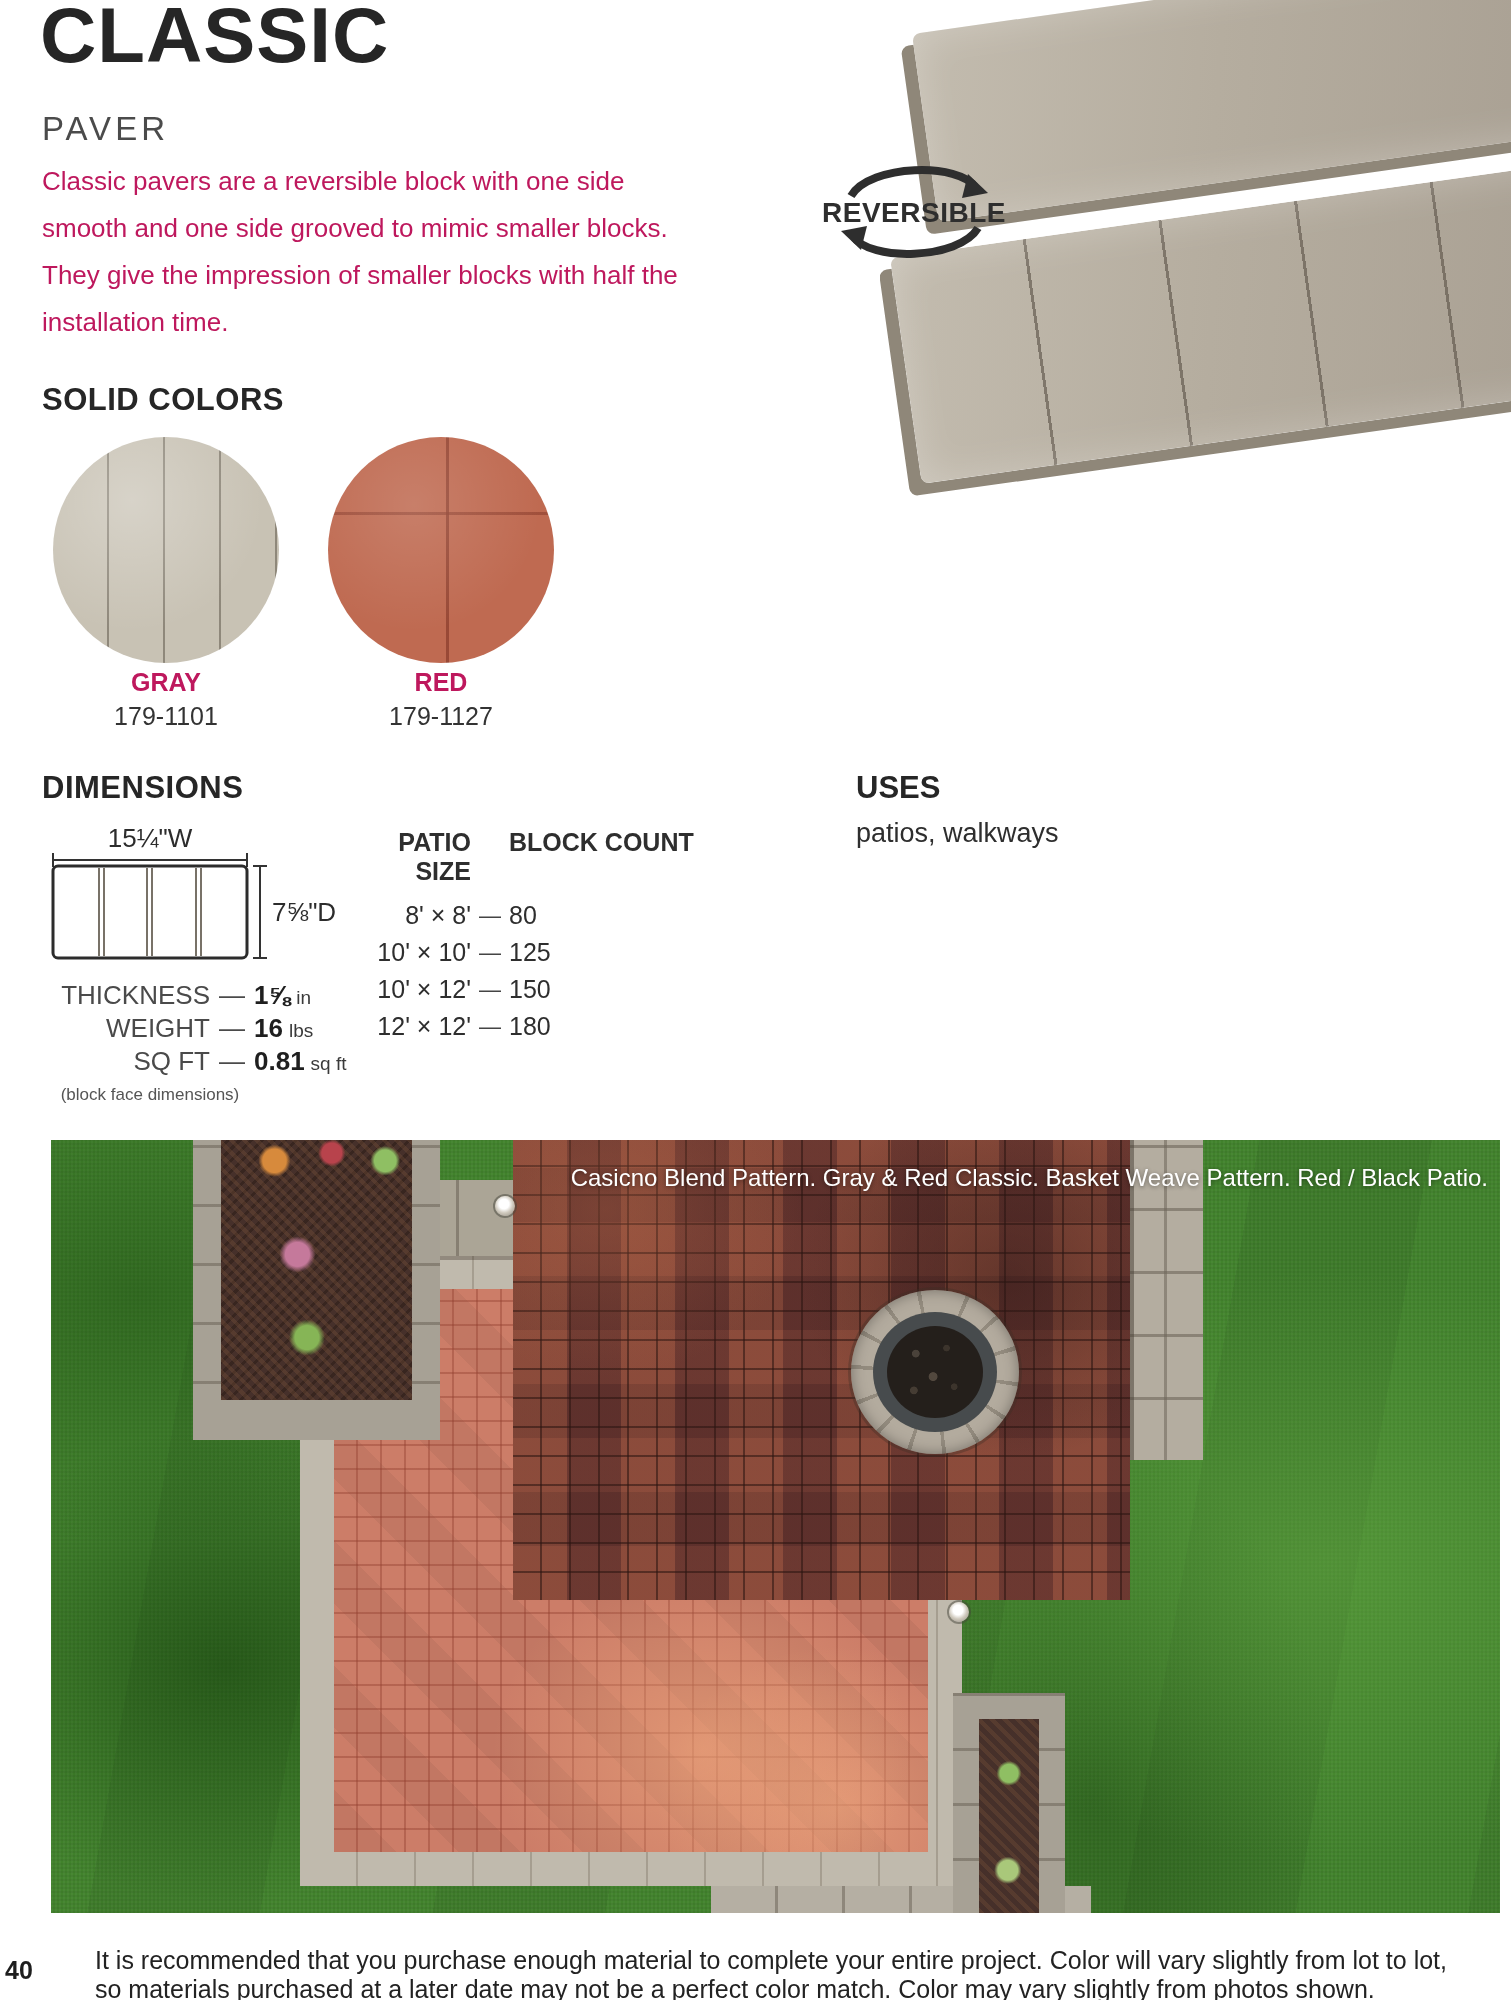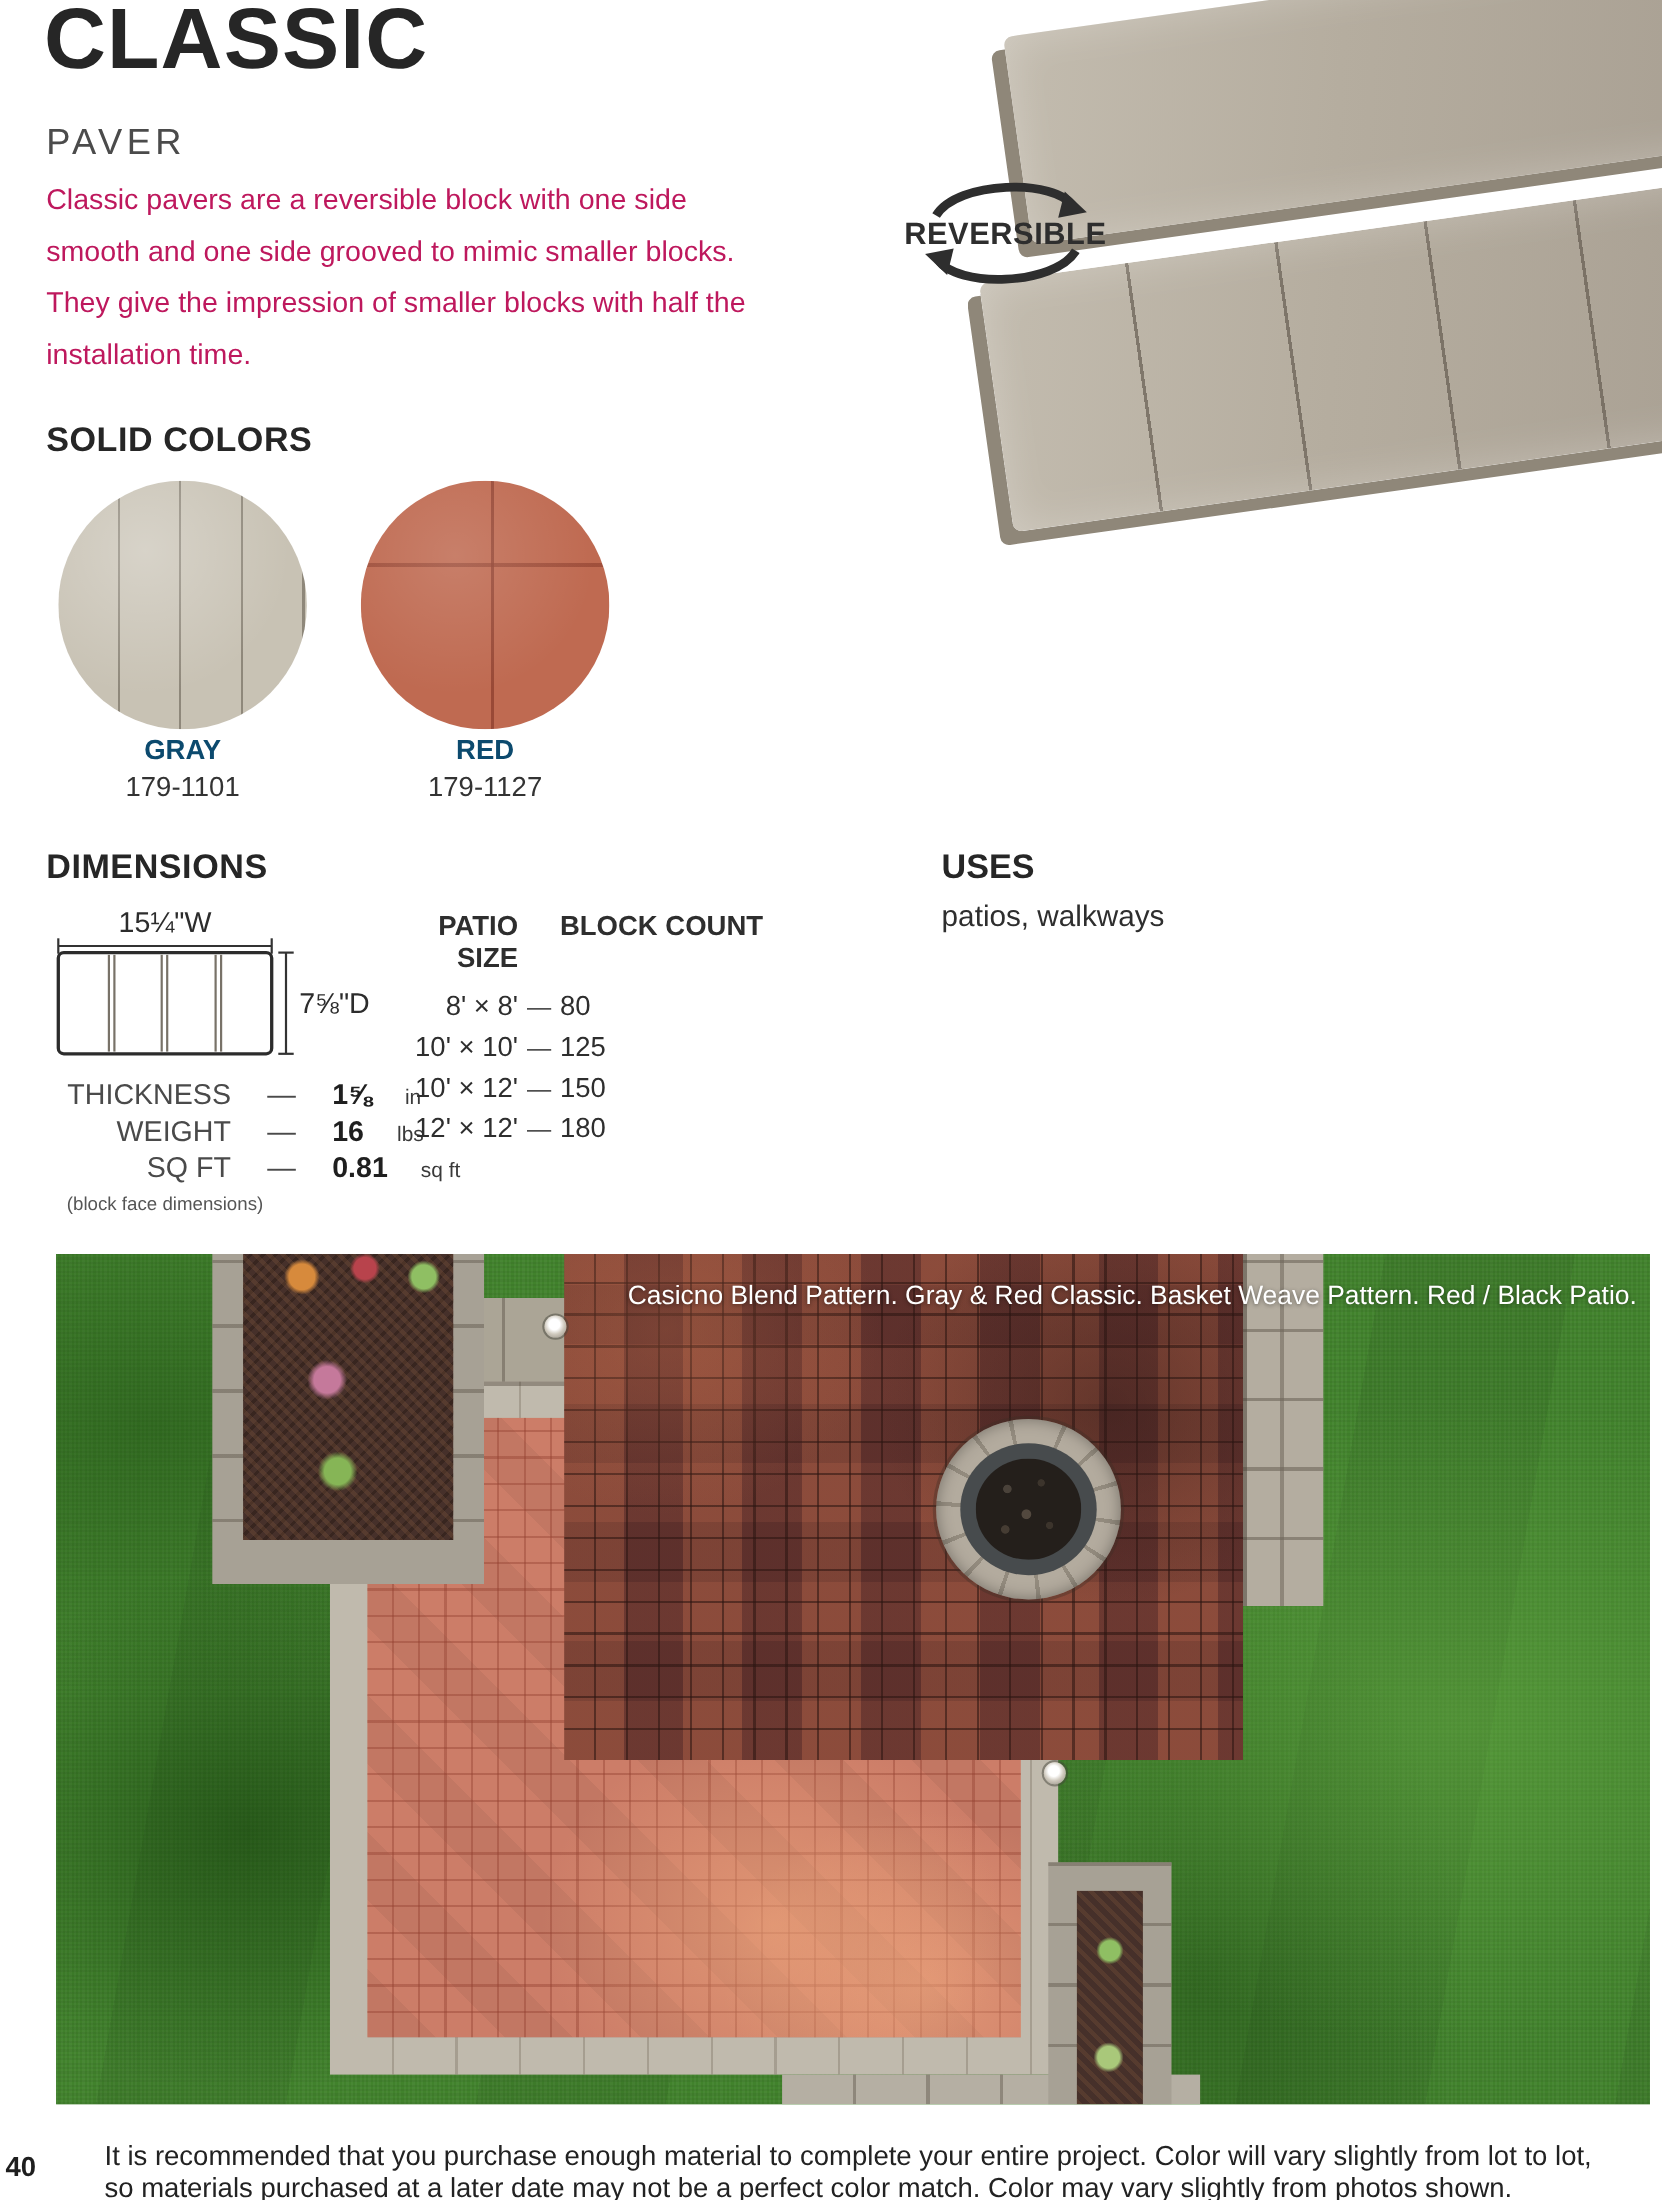--- a/index.html
+++ b/index.html
@@ -33,29 +33,29 @@
   
   .sc-heading{left:42px;top:382px;font-size:31px;font-weight:700;letter-spacing:.5px;color:#262626;}
   .swatch{width:226px;height:226px;border-radius:50%;top:437px;}
   .swatch-gray{left:53px;background-color:#c8c2b4;
     background-image:radial-gradient(circle at 35% 28%,rgba(255,255,255,.28),transparent 60%),
       repeating-linear-gradient(90deg,transparent 0 54px,rgba(118,111,98,.7) 54px 56px);}
   .swatch-red{left:328px;background-color:#bf6a51;
     background-image:radial-gradient(circle at 38% 30%,rgba(255,255,255,.14),transparent 60%),
       linear-gradient(90deg,transparent 0 118px,rgba(140,62,45,.75) 118px 121px,transparent 121px),
       linear-gradient(0deg,transparent 0 148px,rgba(140,62,45,.6) 148px 151px,transparent 151px);}
-  .swatch-name{top:668px;width:226px;text-align:center;font-size:25px;font-weight:700;color:#0c4a6e;}
+  .swatch-name{top:668px;width:226px;text-align:center;font-size:25px;font-weight:700;color:#be185d;}
   .swatch-code{top:702px;width:226px;text-align:center;font-size:25px;color:#333;}
   .sn-gray,.scd-gray{left:53px;} .sn-red,.scd-red{left:328px;}
 
   
   .dim-heading{left:42px;top:770px;font-size:31px;font-weight:700;letter-spacing:.5px;color:#262626;}
   .dim-svg{left:40px;top:820px;}
   .specs{left:42px;top:980px;}
-  .spec-row{display:flex;align-items:baseline;height:33px;font-size:26px;color:#4a4a4a;gap:24px;}
+  .spec-row{display:flex;align-items:baseline;height:33px;font-size:26px;color:#4a4a4a;}
   .spec-label{width:168px;text-align:right;}
   .spec-dash{margin:0 9px;}
   .spec-value{font-weight:700;color:#1f1f1f;}
   .spec-unit{font-size:19px;margin-left:6px;color:#3a3a3a;}
   .spec-note{left:30px;top:1085px;width:240px;text-align:center;font-size:17px;color:#555;}
 
   
   .ptable{left:363px;top:828px;font-size:25px;color:#2e2e2e;}
   .pt-head{display:flex;font-weight:700;}
   .pt-col1{width:108px;text-align:right;}

